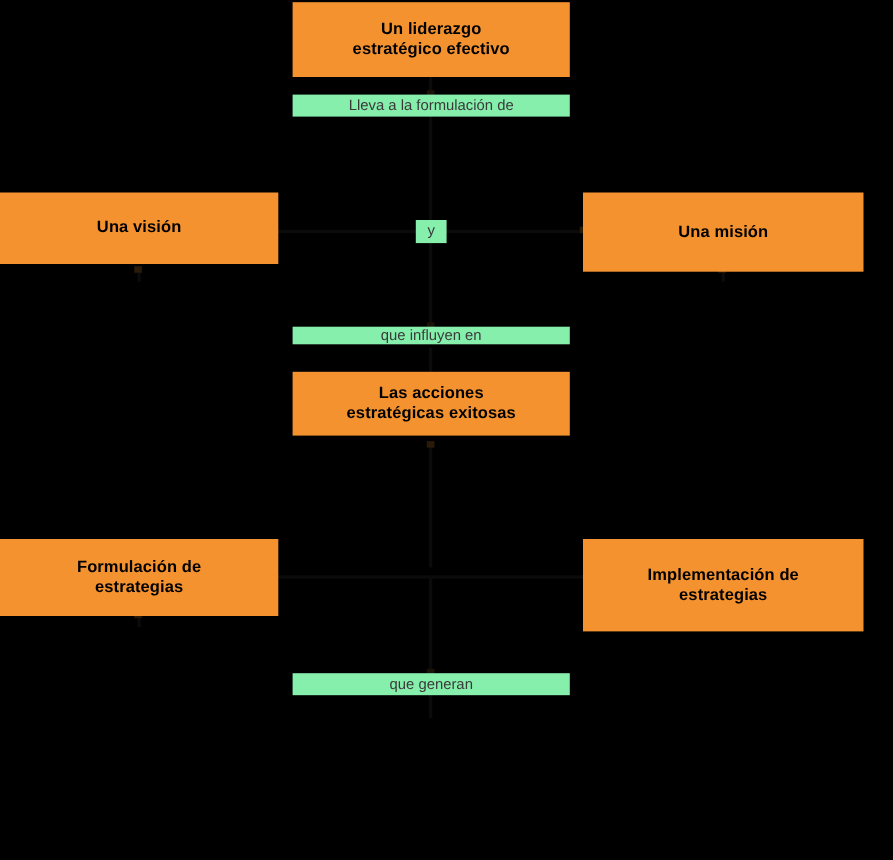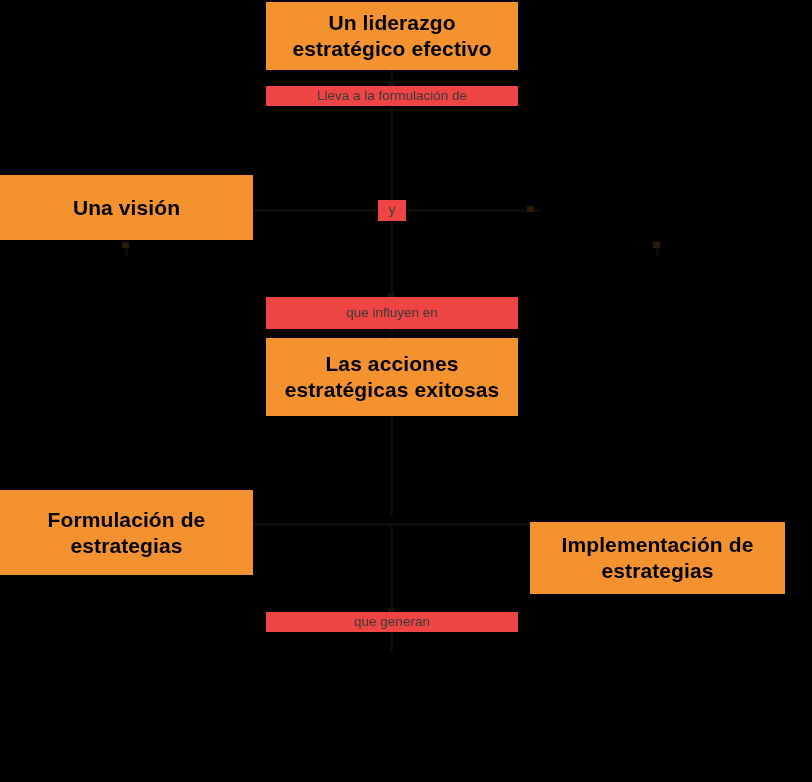--- a/index.html
+++ b/index.html
@@ -20,30 +20,30 @@
   }
   .node {
     position: absolute;
     background: #F4922F;
     color: #000000;
     display: flex;
     align-items: center;
     justify-content: center;
     text-align: center;
     font-weight: bold;
-    font-size: 21px;
+    font-size: 15px;
     line-height: 1.22;
     letter-spacing: 0.1px;
     box-sizing: border-box;
     padding: 2px 6px;
     white-space: pre-line;
   }
   .label {
     position: absolute;
-    background: #ef4444;
+    background: #86efac;
     color: #3A3A3A;
     display: flex;
     align-items: center;
     justify-content: center;
     text-align: center;
     font-size: 13.5px;
     font-weight: normal;
     line-height: 1.1;
     box-sizing: border-box;
     white-space: nowrap;
@@ -95,28 +95,29 @@
 
   <div class="node" style="left:266px; top:2px; width:252px; height:68px;">Un liderazgo
 estratégico efectivo</div>
 
   <div class="label" style="left:266px; top:86px; width:252px; height:20px;">Lleva a la formulación de</div>
 
   <div class="node" style="left:0px; top:175px; width:253px; height:65px;">Una visión</div>
 
   <div class="label" style="left:378px; top:200px; width:28px; height:21px;">y</div>
 
+  <div class="node" style="left:530px; top:175px; width:255px; height:72px;">Una misión</div>
 
-  <div class="label" style="left:266px; top:297px; width:252px; height:32px;">que influyen en</div>
+  <div class="label" style="left:266px; top:297px; width:252px; height:16px;">que influyen en</div>
 
-  <div class="node" style="left:266px; top:338px; width:252px; height:78px;">Las acciones
+  <div class="node" style="left:266px; top:338px; width:252px; height:58px;">Las acciones
 estratégicas exitosas</div>
 
-  <div class="node" style="left:0px; top:490px; width:253px; height:85px;">Formulación de
+  <div class="node" style="left:0px; top:490px; width:253px; height:70px;">Formulación de
 estrategias</div>
 
-  <div class="node" style="left:530px; top:490px; width:255px; height:72px;margin-top:32px;">Implementación de
+  <div class="node" style="left:530px; top:490px; width:255px; height:84px;">Implementación de
 estrategias</div>
 
   <div class="label" style="left:266px; top:612px; width:252px; height:20px;">que generan</div>
 
 
 </div>
 
 </body></html>

